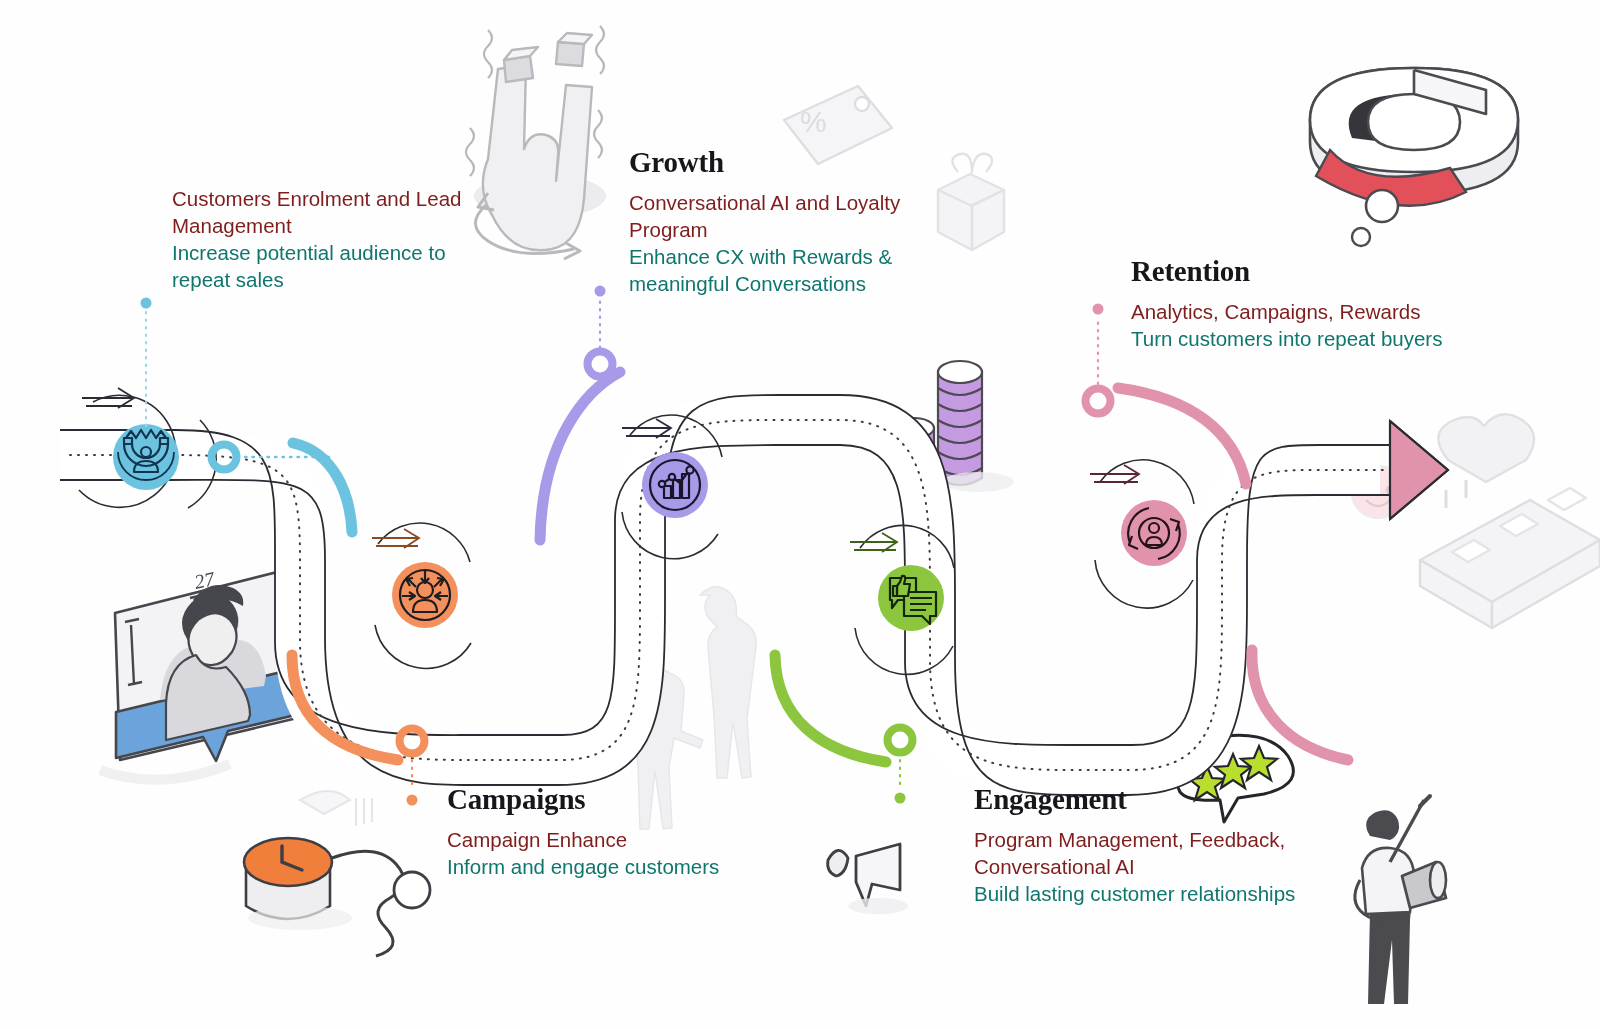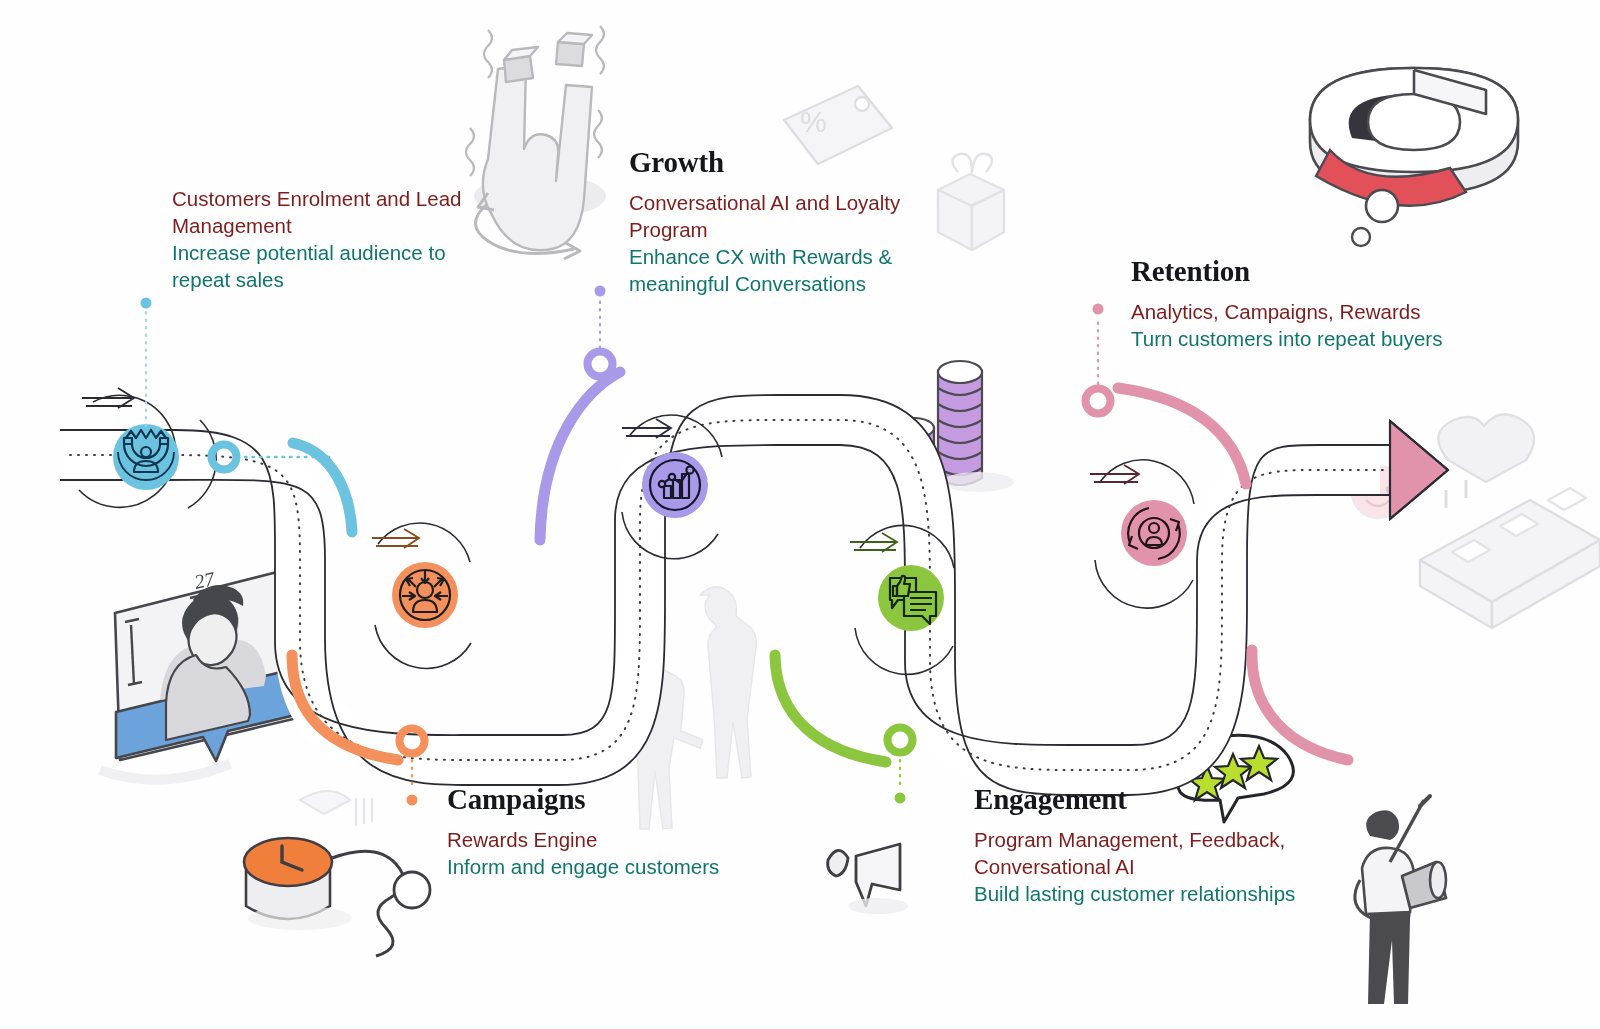--- a/index.html
+++ b/index.html
@@ -430,21 +430,21 @@
   </div>
 
   <div class="lbl" style="left:1131px;top:256px;width:400px;">
     <div class="title">Retention</div>
     <div class="sub">Analytics, Campaigns, Rewards</div>
     <div class="desc">Turn customers into repeat buyers</div>
   </div>
 
   <div class="lbl" style="left:447px;top:784px;width:360px;">
     <div class="title">Campaigns</div>
-    <div class="sub">Rewards Engine</div>
+    <div class="sub">Campaign Enhance</div>
     <div class="desc">Inform and engage customers</div>
   </div>
 
   <div class="lbl" style="left:974px;top:784px;width:400px;">
     <div class="title">Engagement</div>
     <div class="sub">Program Management, Feedback, Conversational AI</div>
     <div class="desc">Build lasting customer relationships</div>
   </div>
 
 </div>

